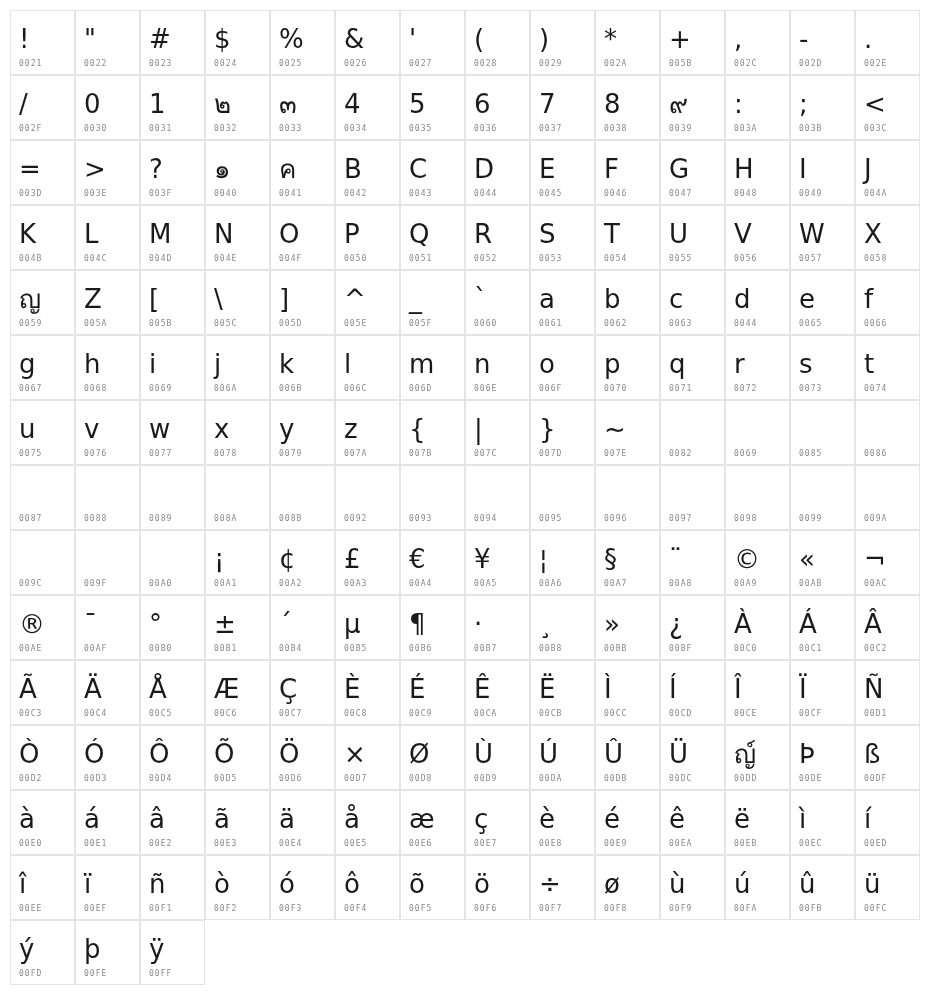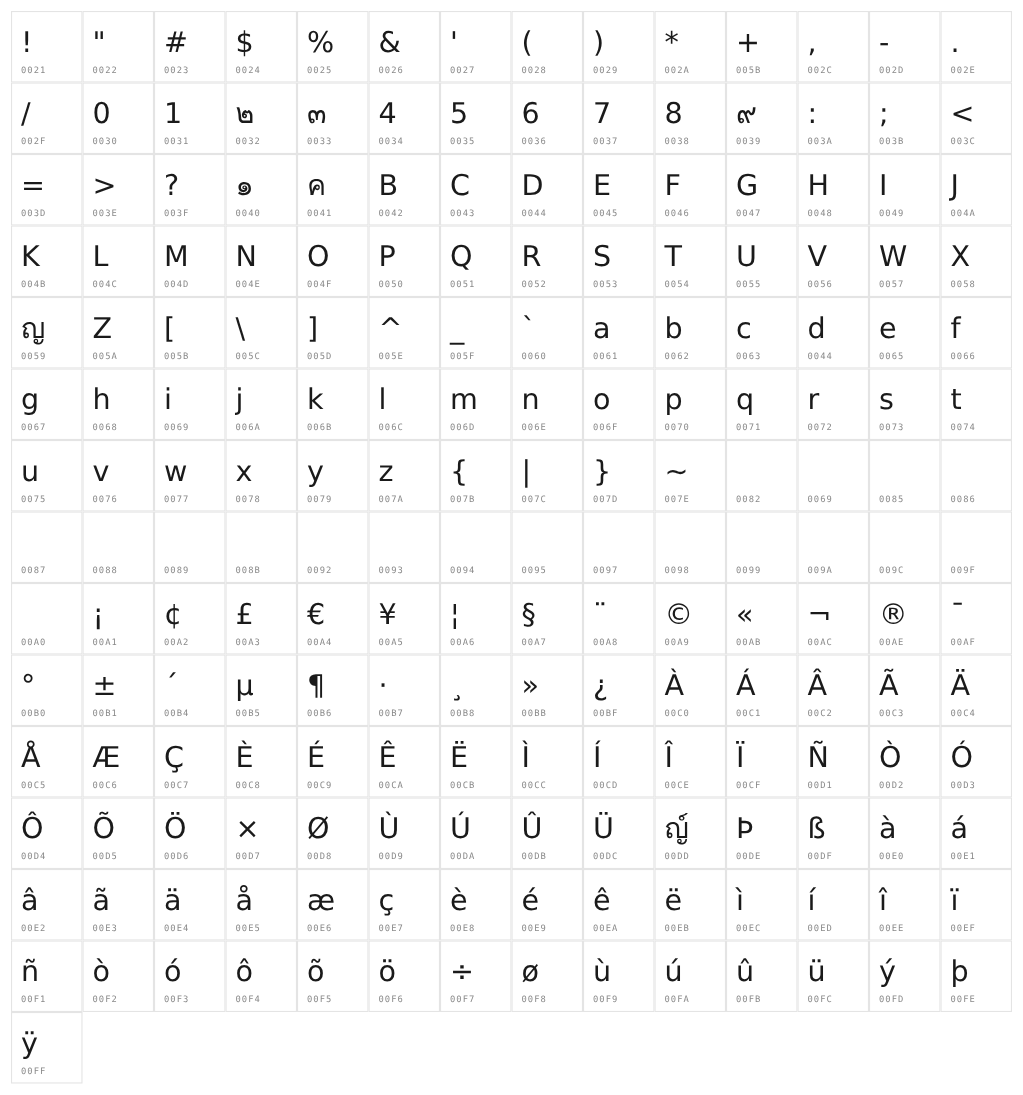--- a/index.html
+++ b/index.html
@@ -412,37 +412,45 @@
     <div class="cell">
     <span class="glyph"></span>
     <span class="code">0088</span>
   </div>
     <div class="cell">
     <span class="glyph"></span>
     <span class="code">0089</span>
   </div>
     <div class="cell">
     <span class="glyph"></span>
+    <span class="code">008A</span>
+  </div>
+    <div class="cell">
+    <span class="glyph"></span>
     <span class="code">008B</span>
   </div>
     <div class="cell">
     <span class="glyph"></span>
     <span class="code">0092</span>
   </div>
     <div class="cell">
     <span class="glyph"></span>
     <span class="code">0093</span>
   </div>
     <div class="cell">
     <span class="glyph"></span>
     <span class="code">0094</span>
   </div>
     <div class="cell">
     <span class="glyph"></span>
     <span class="code">0095</span>
+  </div>
+    <div class="cell">
+    <span class="glyph"></span>
+    <span class="code">0096</span>
   </div>
     <div class="cell">
     <span class="glyph"></span>
     <span class="code">0097</span>
   </div>
     <div class="cell">
     <span class="glyph"></span>
     <span class="code">0098</span>
   </div>
     <div class="cell">

